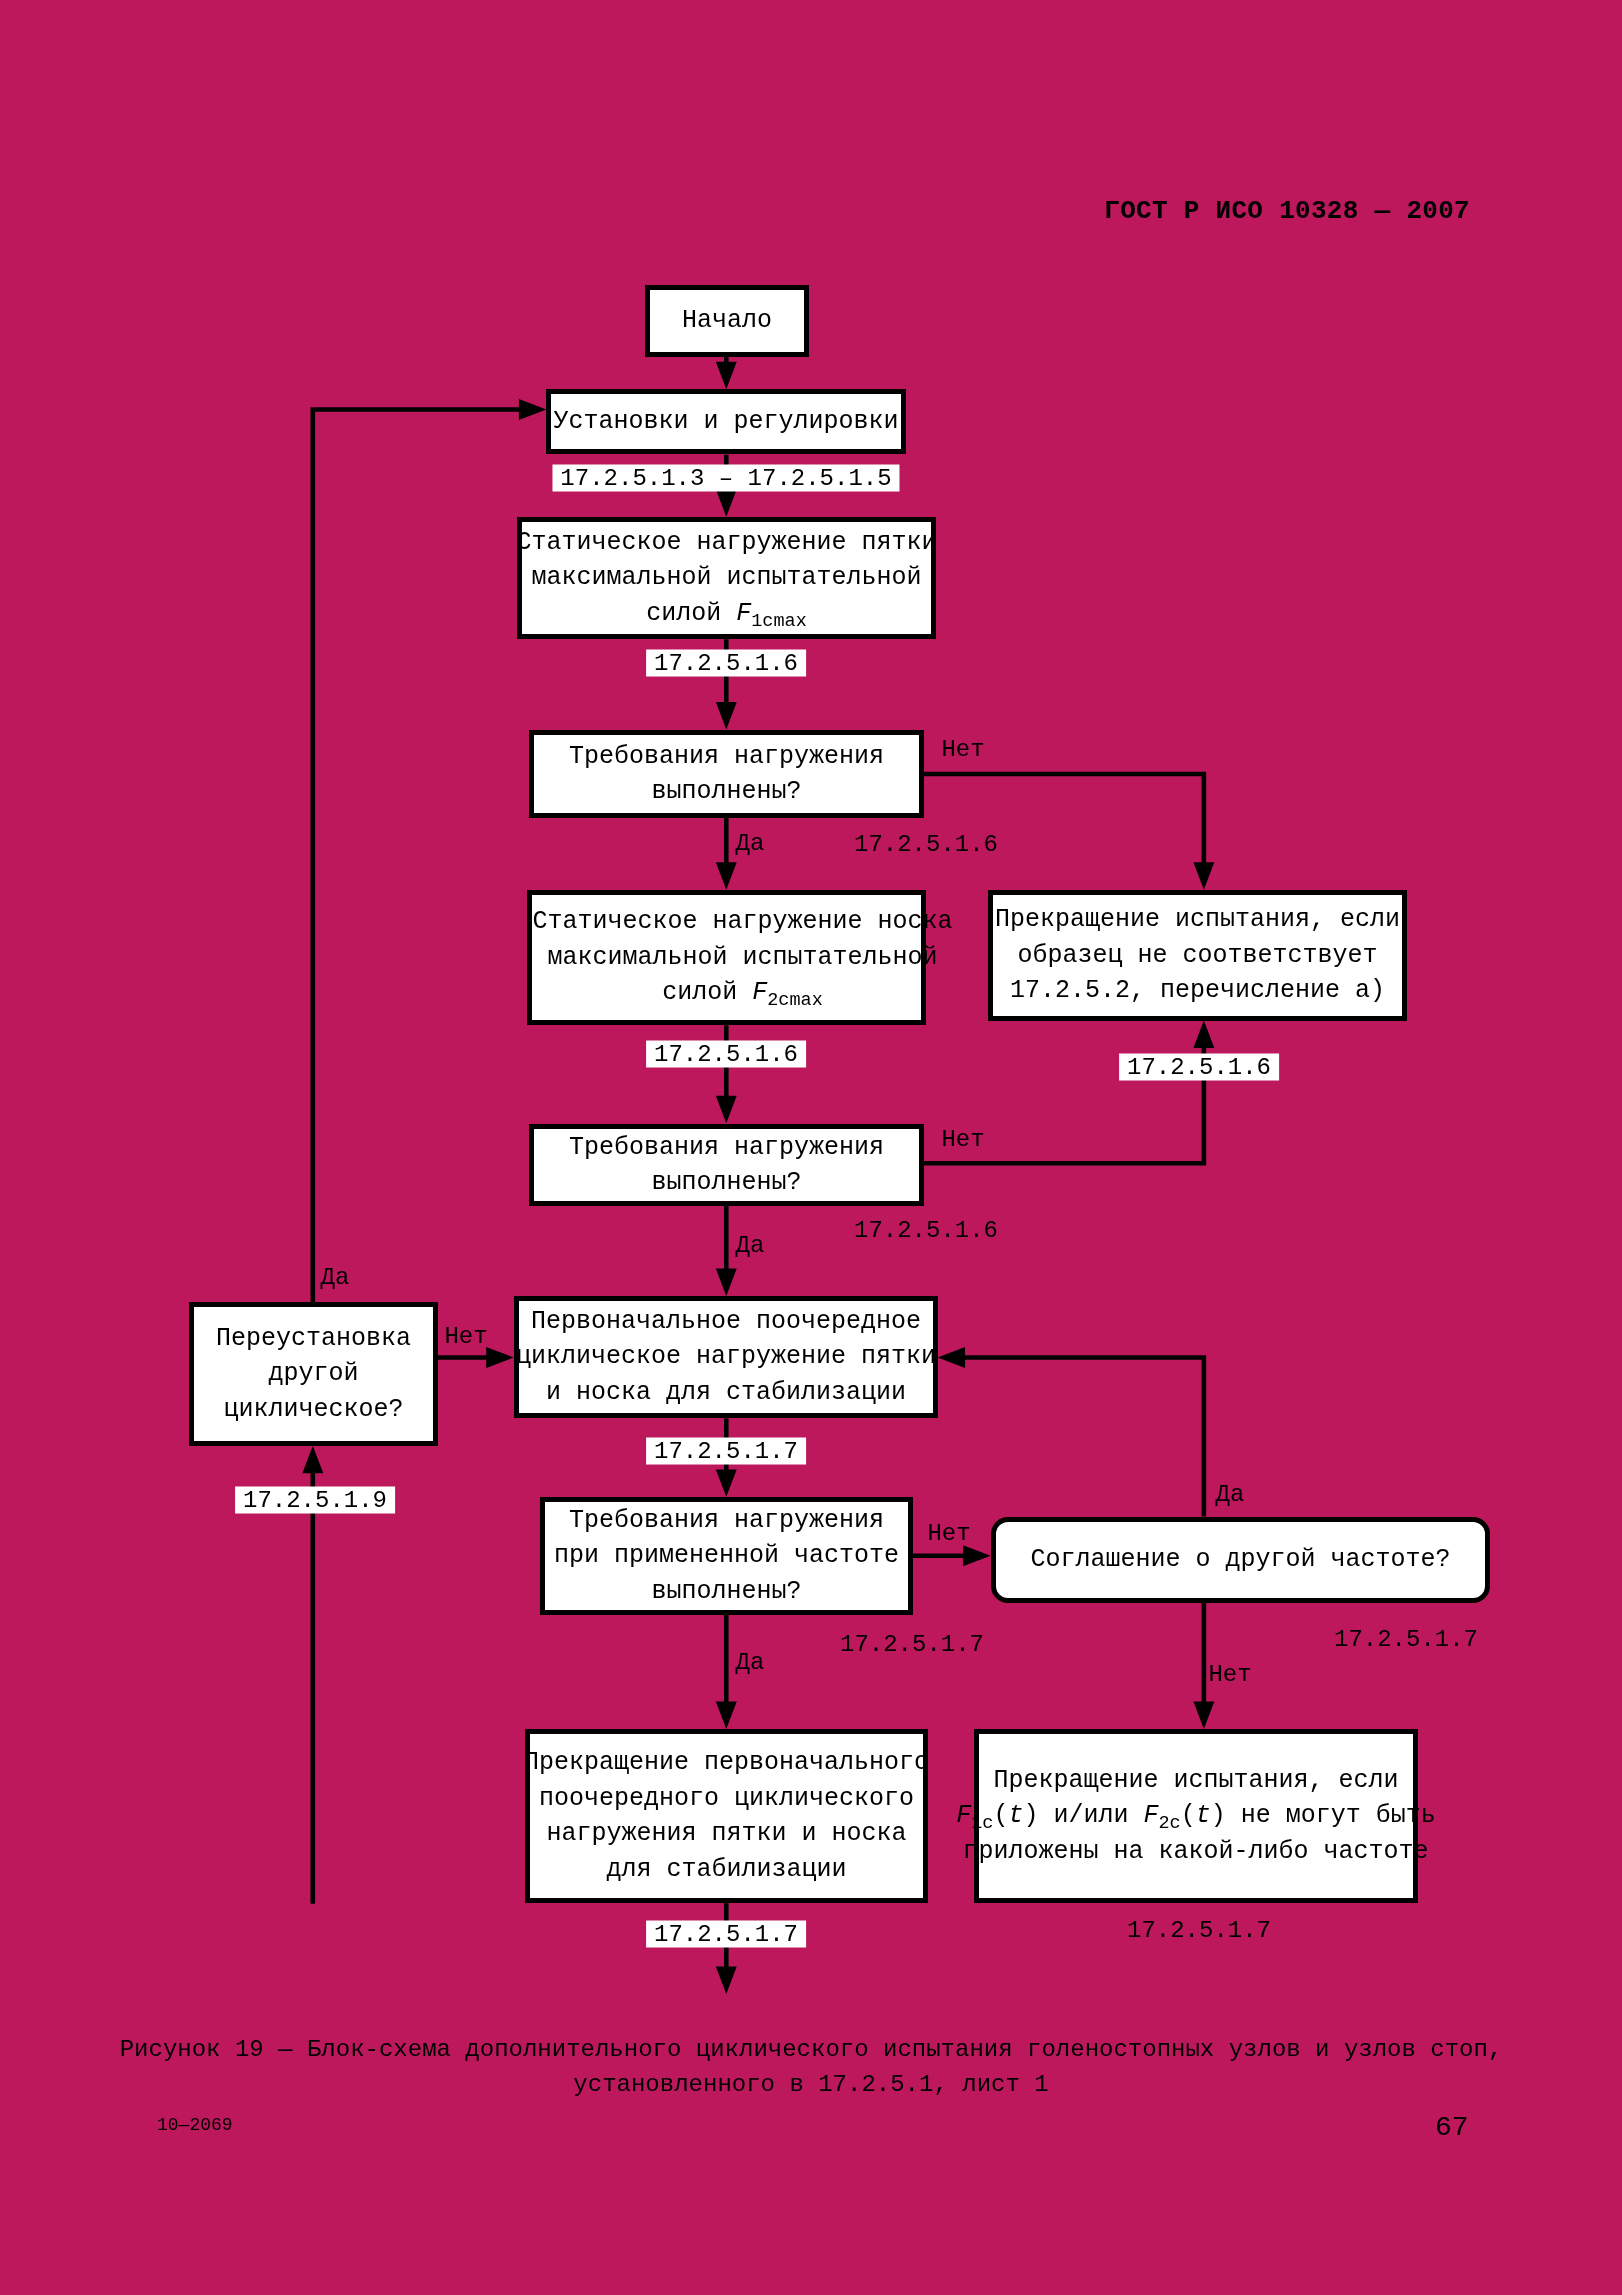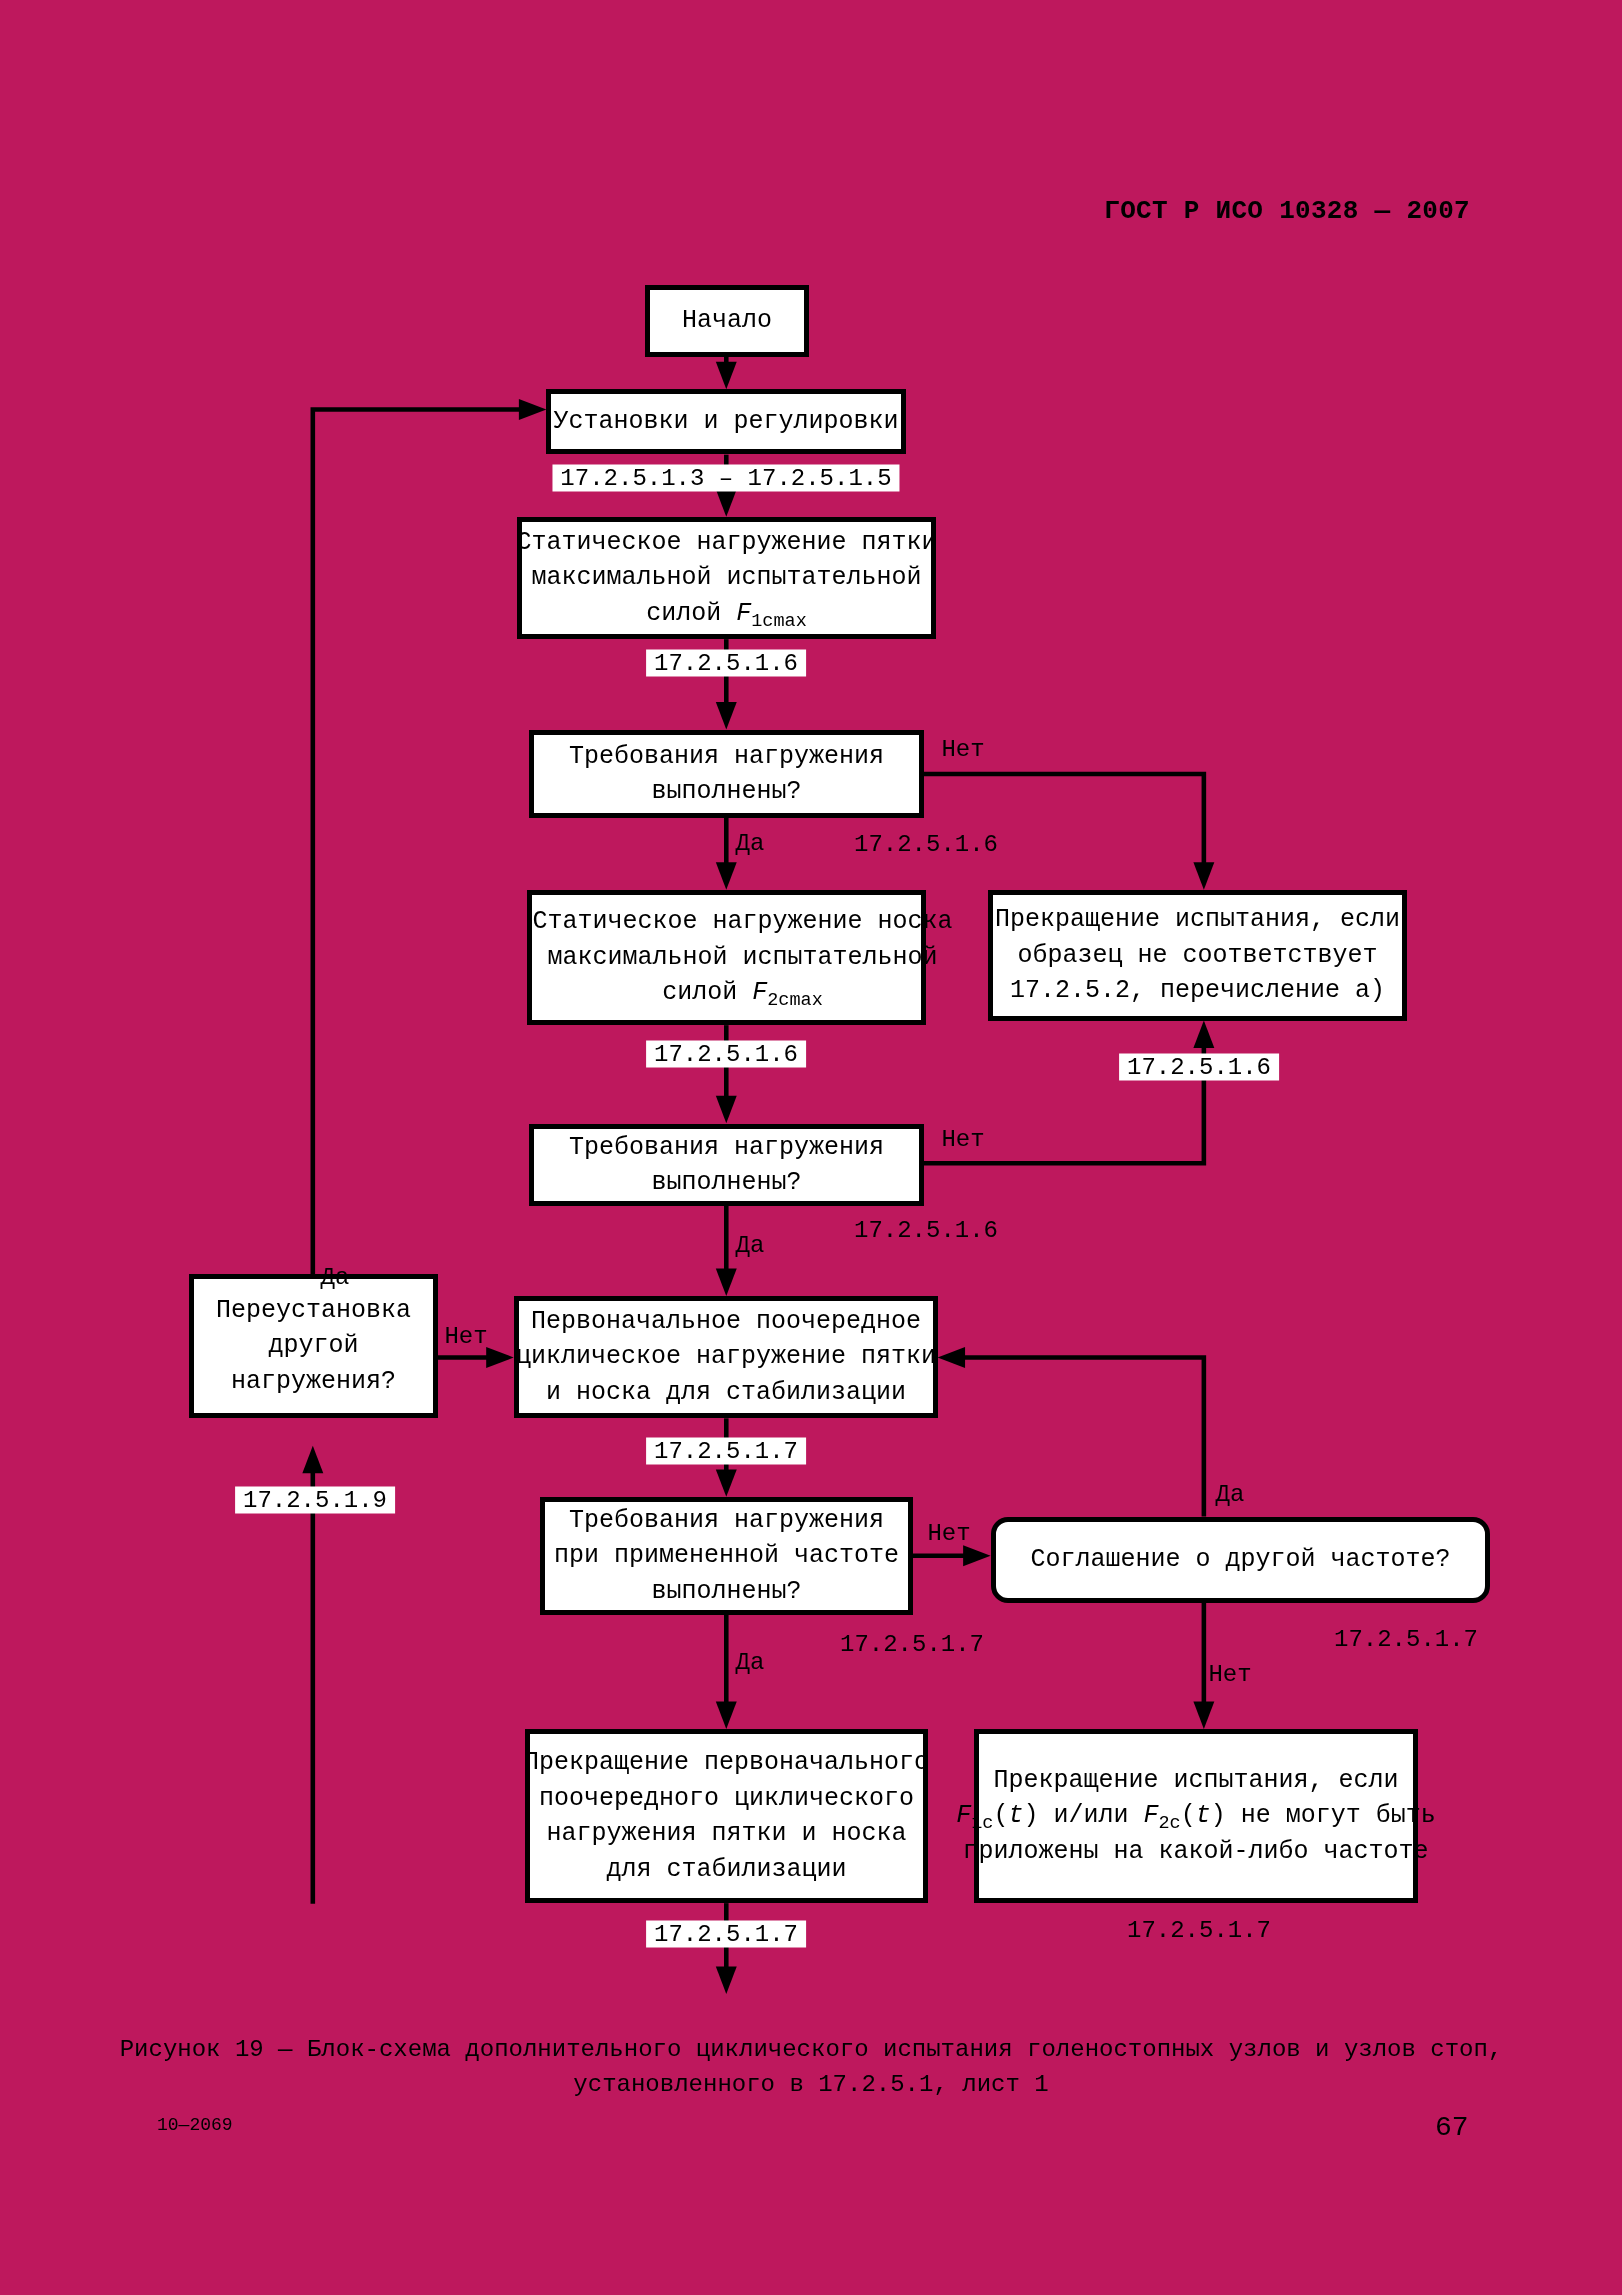--- a/index.html
+++ b/index.html
@@ -137,24 +137,24 @@
     </div>
   <div class="node" style="left:988px;top:890px;width:419px;height:131px;">
       <div class="tl"><span>Прекращение испытания, если</span></div>
       <div class="tl"><span>образец не соответствует</span></div>
       <div class="tl"><span>17.2.5.2, перечисление а)</span></div>
     </div>
   <div class="node" style="left:529px;top:1124px;width:395px;height:82px;">
       <div class="tl"><span>Требования нагружения</span></div>
       <div class="tl"><span>выполнены?</span></div>
     </div>
-  <div class="node" style="left:189px;top:1274px;width:249px;height:144px;">
+  <div class="node" style="left:189px;top:1302px;width:249px;height:144px;">
       <div class="tl"><span>Переустановка</span></div>
       <div class="tl"><span>другой</span></div>
-      <div class="tl"><span>нагружения?</span></div>
+      <div class="tl"><span>циклическое?</span></div>
     </div>
   <div class="node" style="left:514px;top:1296px;width:424px;height:122px;">
       <div class="tl"><span>Первоначальное поочередное</span></div>
       <div class="tl"><span>циклическое нагружение пятки</span></div>
       <div class="tl"><span>и носка для стабилизации</span></div>
     </div>
   <div class="node" style="left:540px;top:1497px;width:373px;height:118px;">
       <div class="tl"><span>Требования нагружения</span></div>
       <div class="tl"><span>при примененной частоте</span></div>
       <div class="tl"><span>выполнены?</span></div>

